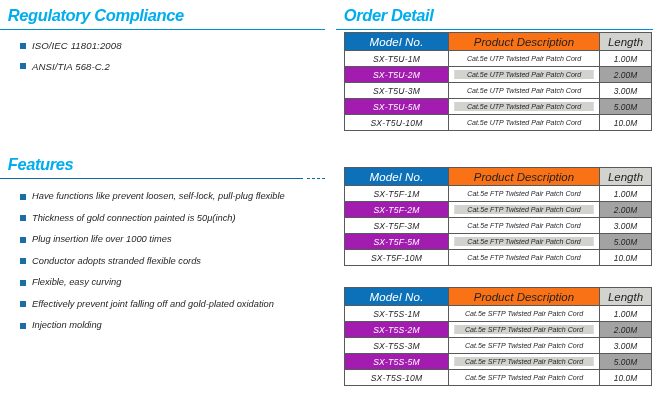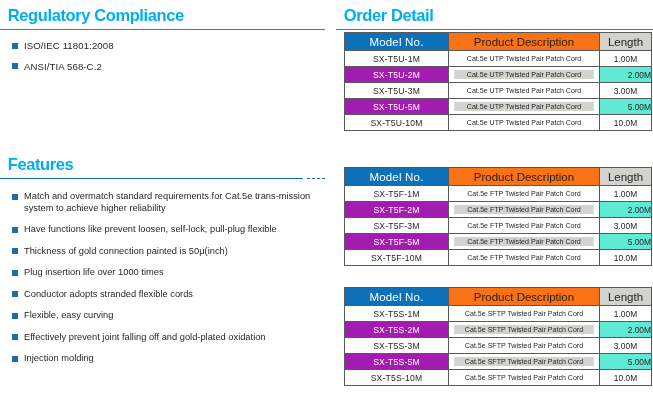--- a/index.html
+++ b/index.html
@@ -4,21 +4,21 @@
 <style>
   html,body{margin:0;padding:0;}
   body{
     width:653px;height:401px;
     background:#ffffff;
     font-family:"Liberation Sans", sans-serif;
     color:#231f20;
     overflow:hidden;
     position:relative;
   }
-  .page{position:relative;width:636px;height:401px;}
+  .page{position:relative;width:636px;height:401px;font-style:italic;}
 
   
   .col-left{position:absolute;left:0;top:0;width:325px;height:401px;}
   .col-right{position:absolute;left:336px;top:0;width:317px;height:401px;}
 
   
   .sec{position:absolute;left:0;width:100%;}
   .sec-title{
     font-size:17px;
     font-weight:bold;
@@ -40,21 +40,21 @@
   .rule.cyan{border-top-color:#0090d6;}
   .rule.dark{border-top-color:#0f6ca6;}
   .rule-wrap{position:relative;width:100%;}
   .rule-dash{
     position:absolute;right:0;top:0;height:0;
     width:18px;border-top:1.5px dashed #0f6ca6;
   }
   .rule.short{width:calc(100% - 22px);}
 
   
-  .blist{margin:4px;padding:0;list-style:none;}
+  .blist{margin:12px;padding:0;list-style:none;}
   .bitem{
     position:relative;
     padding-left:20px;
     font-size:9.4px;
     line-height:11.5px;
     color:#231f20;
     margin-bottom:8px;
   }
   .bitem .sq{
     position:absolute;left:8px;top:2.5px;
@@ -106,21 +106,21 @@
   .cell-desc{
     font-size:7.6px;color:#231f20;
     transform:scaleX(0.93);
     transform-origin:center center;
     white-space:nowrap;
   }
   .cell-len{font-size:8.4px;color:#231f20;}
 
   tr.alt .cell-model{background:#a21caf;color:#ffffff;}
   tr.alt .cell-desc{background:#d2d2ce;}
-  tr.alt .cell-len{background:#5eead4;text-align:right;}
+  tr.alt .cell-len{background:#a3a3a3;}
 
   .inner{display:block;}
 </style>
 </head>
 <body>
 
 <div class="page">
 
   <div class="col-left">
 
@@ -135,21 +135,20 @@
         </ul>
     </div>
 
     <div class="sec features" style="top:155px;">
       <div class="sec-title">Features</div>
       <div class="rule-wrap">
         <div class="rule dark short"></div>
         <div class="rule-dash"></div>
       </div>
       <ul class="blist" id="features-list" style="margin-top:12px;">
-          <li class="bitem two-line"><span class="sq"></span><span>Match and overmatch standard requirements for Cat.5e trans-mission system to achieve higher reliability</span></li>
           <li class="bitem"><span class="sq"></span><span>Have functions like prevent loosen, self-lock, pull-plug flexible</span></li>
           <li class="bitem"><span class="sq"></span><span>Thickness of gold connection painted is 50μ(inch)</span></li>
           <li class="bitem"><span class="sq"></span><span>Plug insertion life over 1000 times</span></li>
           <li class="bitem"><span class="sq"></span><span>Conductor adopts stranded flexible cords</span></li>
           <li class="bitem"><span class="sq"></span><span>Flexible, easy curving</span></li>
           <li class="bitem"><span class="sq"></span><span>Effectively prevent joint falling off and gold-plated oxidation</span></li>
           <li class="bitem"><span class="sq"></span><span>Injection molding</span></li>
         </ul>
     </div>
 

